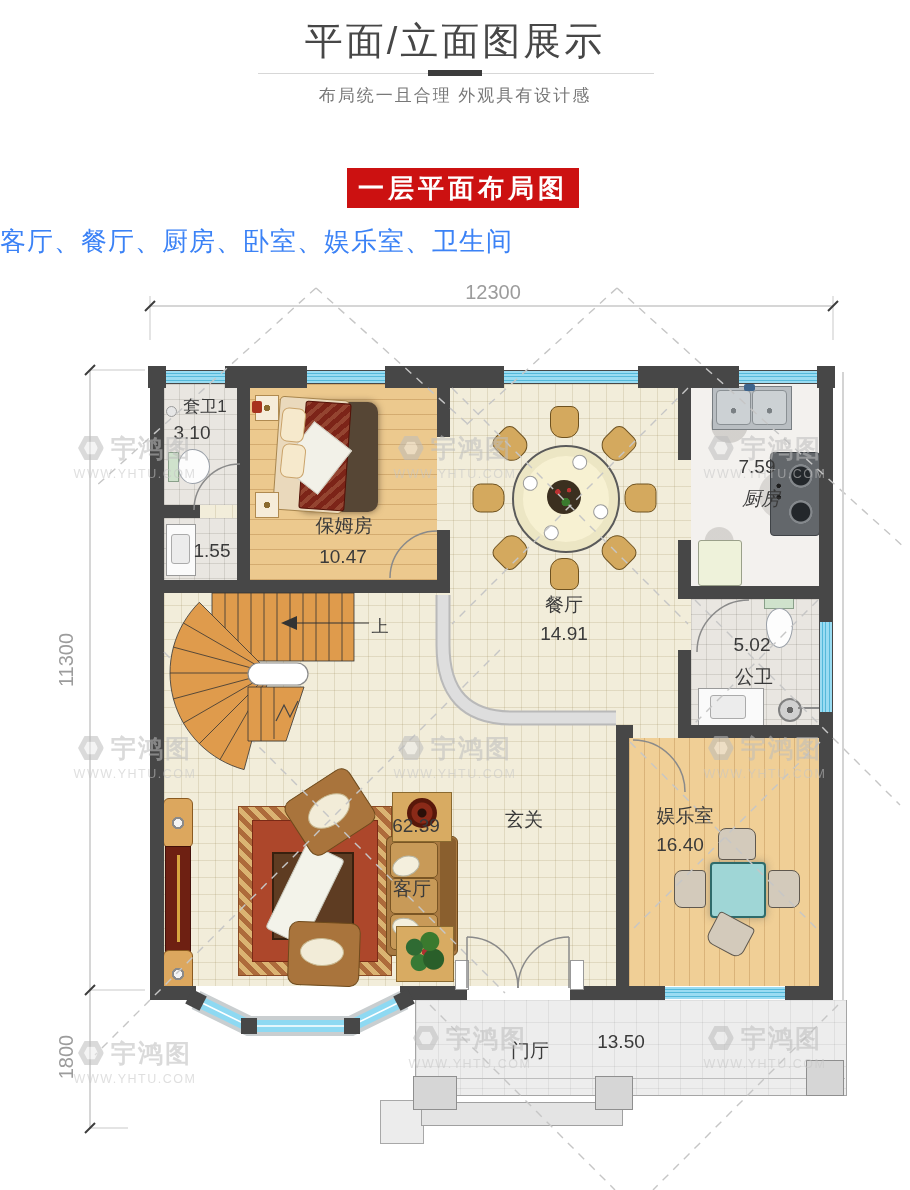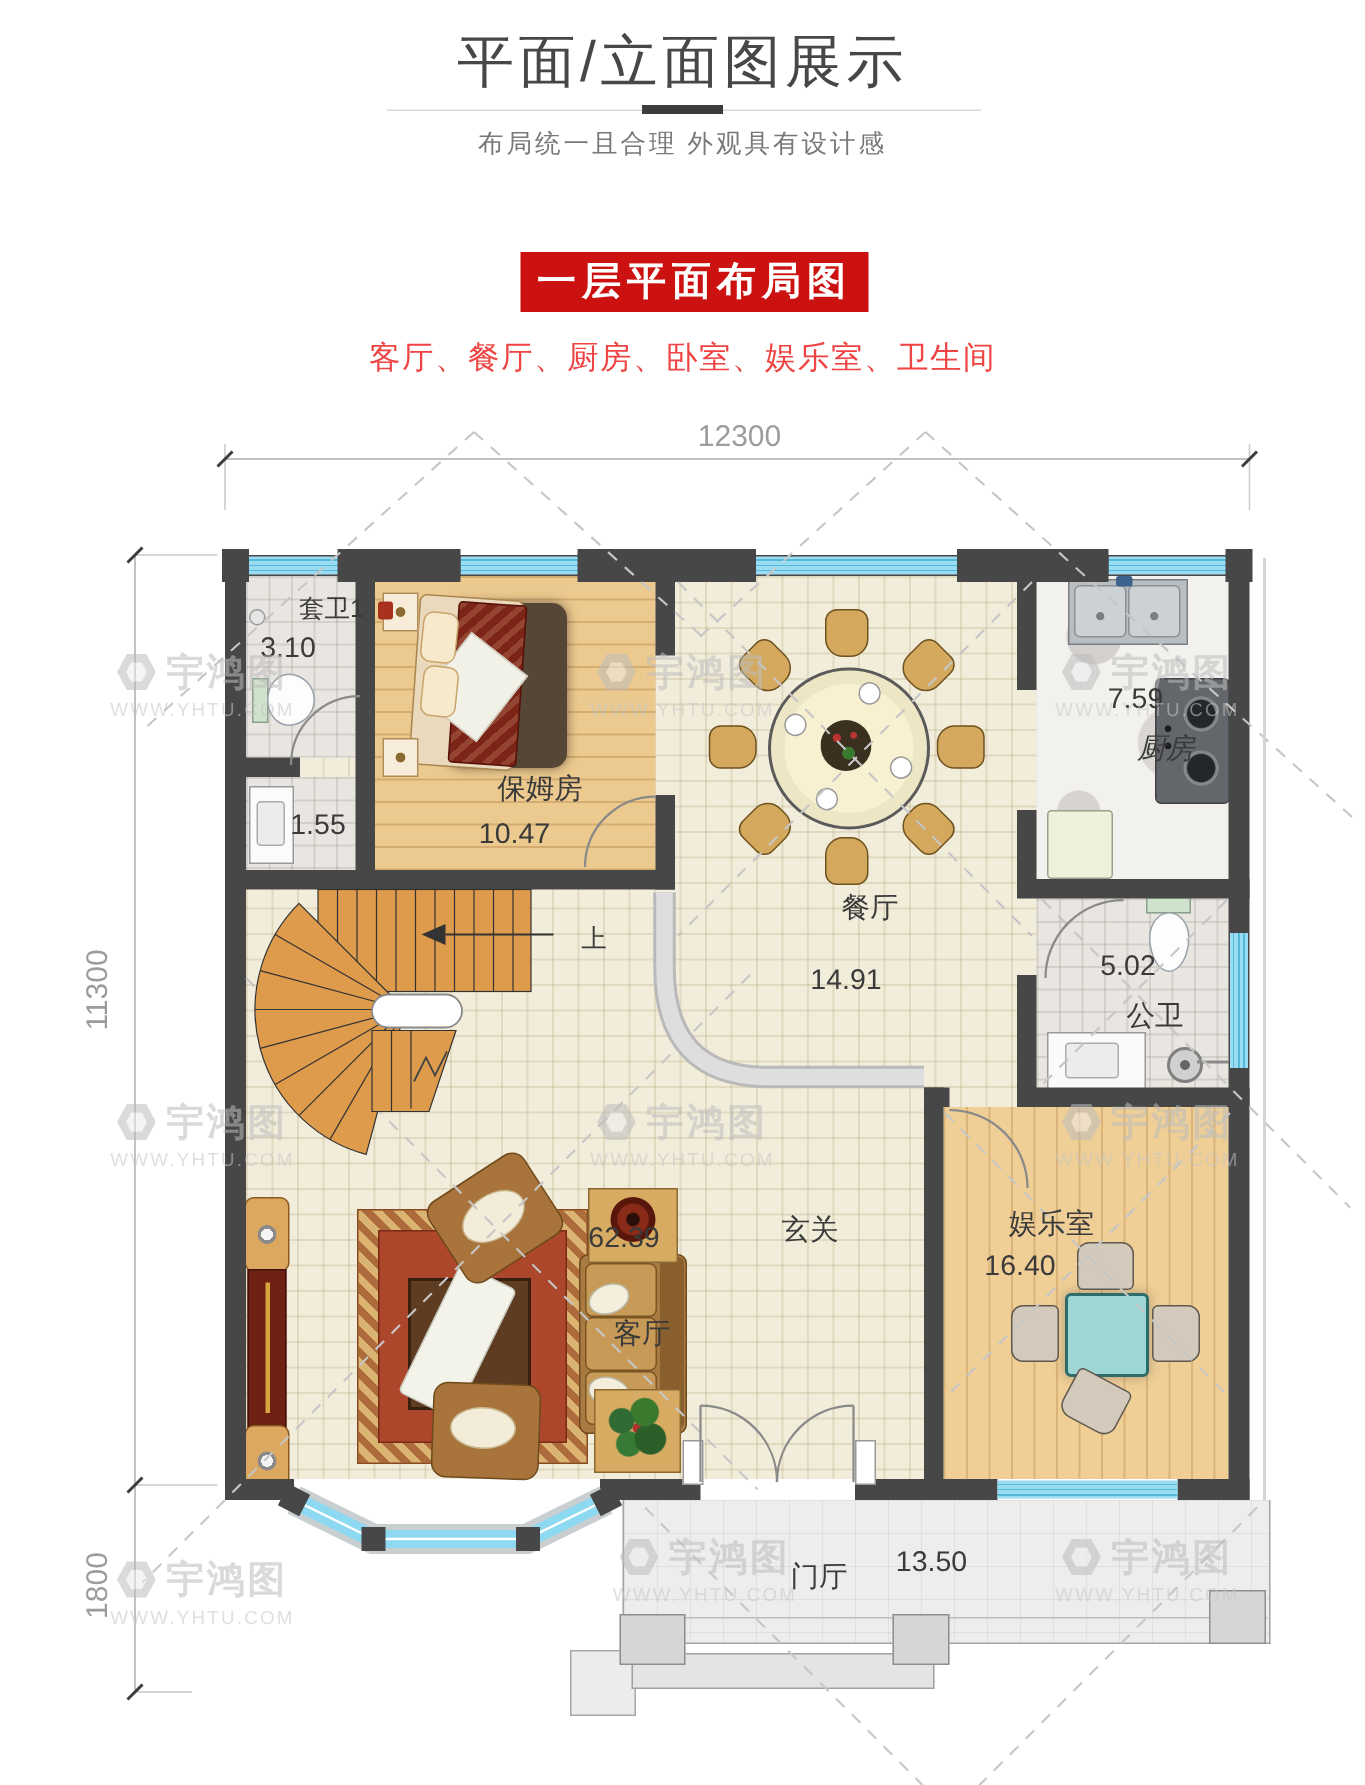--- a/index.html
+++ b/index.html
@@ -8,22 +8,22 @@
   
   .title{position:absolute;left:0;top:16px;width:100%;text-align:center;
          font-size:38px;color:#474747;font-weight:500;letter-spacing:3px;}
   .divider{position:absolute;left:258px;top:73px;width:396px;height:1px;background:#d7d7d7;}
   .divider-center{position:absolute;left:428px;top:70px;width:54px;height:6px;background:#3c3c3c;}
   .subtitle{position:absolute;left:0;top:84px;width:100%;text-align:center;
             font-size:17px;color:#787878;letter-spacing:2px;}
   .banner{position:absolute;left:347px;top:168px;width:232px;height:40px;background:#cc1111;
           color:#fff;font-size:26px;font-weight:bold;letter-spacing:4px;text-align:center;
           line-height:40px;font-family:"DejaVu Serif","Liberation Serif",serif;}
-  .roomlist{position:absolute;left:0;top:224px;width:100%;text-align:center;
-            font-size:21px;color:#ef4444;letter-spacing:1px;}
+  .roomlist{position:absolute;left:0;top:224px;width:100%;
+            font-size:26px;color:#3b82f6;letter-spacing:1px;}
   
   .floor{position:absolute;z-index:5;}
   .f-cream{background-color:#f2edda;background-image:
      linear-gradient(rgba(160,145,100,.22) 1px,transparent 1px),
      linear-gradient(90deg,rgba(160,145,100,.22) 1px,transparent 1px);background-size:17px 17px;}
   .f-tile{background-color:#e9e6e1;background-image:
      linear-gradient(rgba(110,105,98,.18) 1px,transparent 1px),
      linear-gradient(90deg,rgba(110,105,98,.18) 1px,transparent 1px);background-size:15px 15px;}
   .f-marble{background-color:#f3f1ee;background-image:
      radial-gradient(circle at 30% 20%,rgba(185,182,178,.55) 0 18px,transparent 19px),
@@ -41,21 +41,21 @@
   .pier{position:absolute;background:#474747;z-index:19;}
   .win-h{position:absolute;z-index:18;background:linear-gradient(to bottom,
      #9adcf2 0 2px,#54b9da 2px 3px,#9adcf2 3px 5.5px,#54b9da 5.5px 6.5px,
      #9adcf2 6.5px 9px,#54b9da 9px 10px,#9adcf2 10px 12px);}
   .win-v{position:absolute;z-index:18;background:linear-gradient(to right,
      #9adcf2 0 2px,#54b9da 2px 3px,#9adcf2 3px 5.5px,#54b9da 5.5px 6.5px,
      #9adcf2 6.5px 9px,#54b9da 9px 10px,#9adcf2 10px 12px);}
   .furn{position:absolute;z-index:10;}
   .lbl{position:absolute;transform:translate(-50%,-50%);white-space:nowrap;
        color:#3a3a3a;z-index:40;}
-  .lbl.name{font-size:19px;margin-left:16px;}
+  .lbl.name{font-size:19px;}
   .lbl.num{font-size:19px;}
   .lbl.dim{color:#9c9c9c;font-size:20px;}
   .lbl.dim-v{transform:translate(-50%,-50%) rotate(-90deg);}
   #plansvg{position:absolute;left:0;top:0;z-index:30;pointer-events:none;}
   
   .wm{position:absolute;z-index:45;opacity:.55;display:flex;flex-direction:column;
       align-items:center;transform:translate(-50%,-50%);pointer-events:none;}
   .wm-row{display:flex;align-items:center;gap:7px;margin-top:32px;}
   .wm-logo{width:26px;height:26px;background:#bdbdbd;display:inline-block;position:relative;
       clip-path:polygon(25% 4%,75% 4%,100% 50%,75% 96%,25% 96%,0 50%);}
@@ -278,21 +278,21 @@
       <line x1="85" y1="1133" x2="95" y2="1123"></line>
     </g>
   </svg>
 
   <div class="lbl name" style="left:205px;top:406px;font-size:17px;">套卫1</div>
   <div class="lbl num" style="left:192px;top:433px;">3.10</div>
   <div class="lbl num" style="left:212px;top:551px;">1.55</div>
   <div class="lbl name" style="left:344px;top:526px;">保姆房</div>
   <div class="lbl num" style="left:343px;top:557px;">10.47</div>
   <div class="lbl name" style="left:564px;top:605px;">餐厅</div>
-  <div class="lbl num" style="left:564px;top:634px;margin-top:20px;">14.91</div>
+  <div class="lbl num" style="left:564px;top:634px;">14.91</div>
   <div class="lbl num" style="left:757px;top:467px;">7.59</div>
   <div class="lbl name" style="left:761px;top:499px;font-style:italic;">厨房</div>
   <div class="lbl num" style="left:752px;top:645px;">5.02</div>
   <div class="lbl name" style="left:754px;top:677px;">公卫</div>
   <div class="lbl name" style="left:685px;top:816px;">娱乐室</div>
   <div class="lbl num" style="left:680px;top:845px;">16.40</div>
   <div class="lbl num" style="left:416px;top:826px;">62.39</div>
   <div class="lbl name" style="left:412px;top:889px;">客厅</div>
   <div class="lbl name" style="left:524px;top:820px;">玄关</div>
   <div class="lbl name" style="left:530px;top:1051px;">门厅</div>

